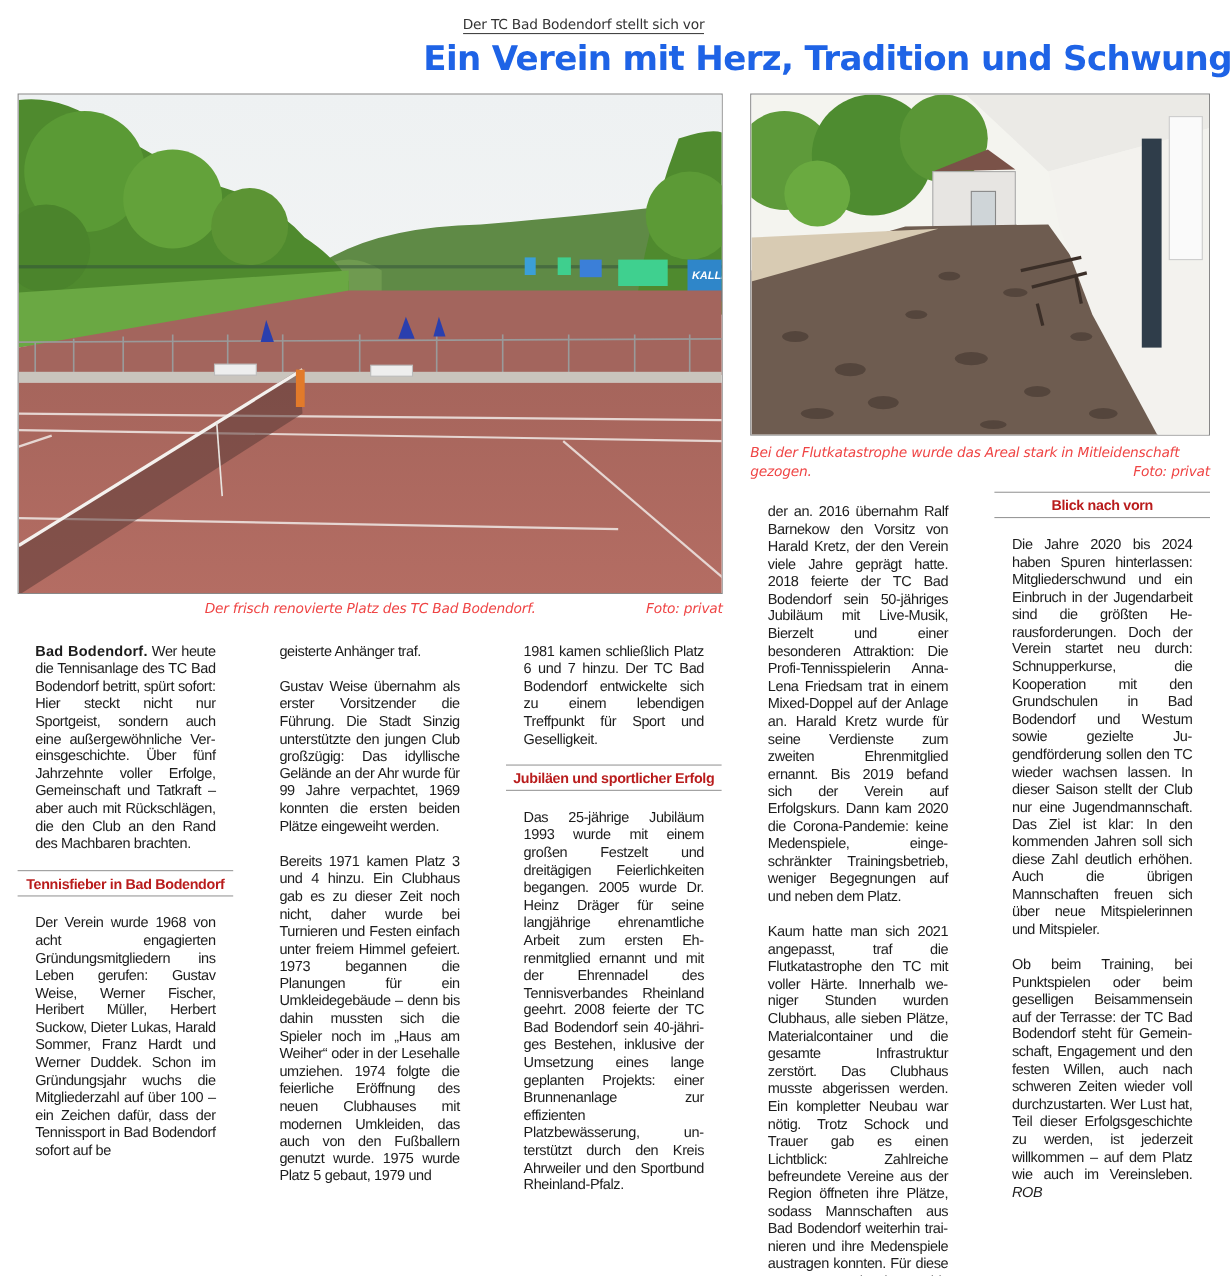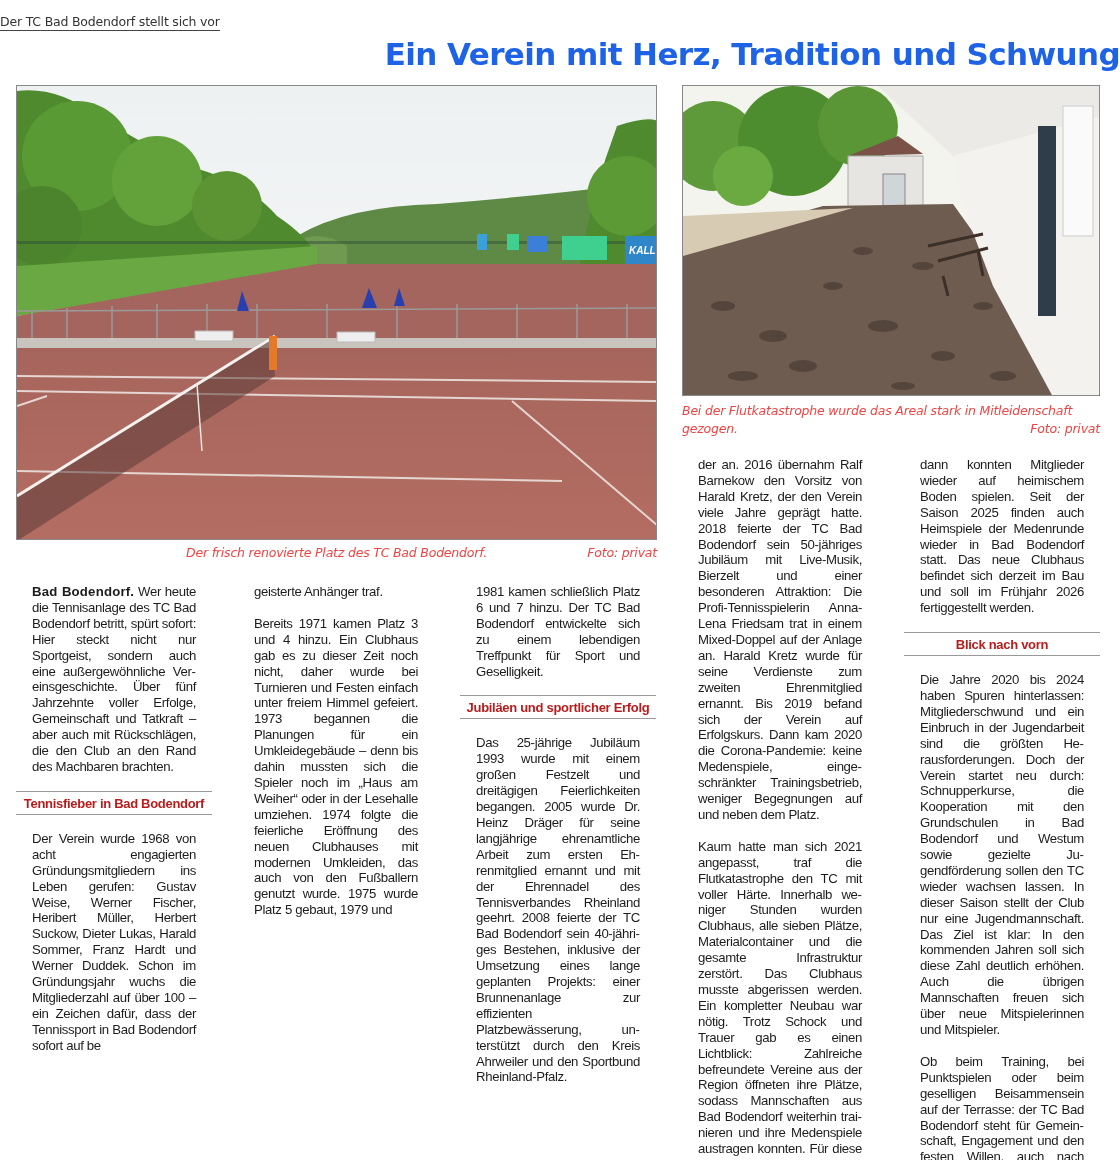--- a/index.html
+++ b/index.html
@@ -1,20 +1,20 @@
 <!DOCTYPE html>
 <html><head>
 <meta charset="utf-8">
 <style>
   * { box-sizing: border-box; margin: 0; padding: 0; }
   html, body { width: 1120px; height: 1160px; background: #ffffff; overflow: hidden; }
   body { position: relative; font-family: "Liberation Sans", sans-serif; color: #1a1a1a; }
 
   .kicker {
-    position: absolute; top: 14px; left: 0; width: 1061px; text-align: left;
+    position: absolute; top: 14px; left: 0; width: 1061px; text-align: center;
     font-family: "DejaVu Sans", sans-serif; font-size: 12.5px; color: #333;
   }
   .kicker span { border-bottom: 1px solid #444; padding-bottom: 1px; letter-spacing: -0.2px; }
 
   .headline {
     position: absolute; top: 36px; left: 0; width: 1120px; text-align: right;
     font-family: "DejaVu Sans", sans-serif; font-weight: bold; font-size: 31px;
     color: #1e63e6; letter-spacing: -0.6px;
   }
 
@@ -192,33 +192,33 @@
 </div>
 
 <div class="col c1">
   <p><span class="lead">Bad Bodendorf.</span> <span>Wer heute die Tennisanlage des TC Bad Boden­dorf betritt, spürt sofort: Hier steckt nicht nur Sportgeist, sondern auch eine außergewöhnliche Ver­einsgeschichte. Über fünf Jahr­zehnte voller Erfolge, Gemein­schaft und Tatkraft – aber auch mit Rückschlägen, die den Club an den Rand des Machbaren brachten.</span></p>
   <div class="subhead">Tennisfieber in Bad Bodendorf</div>
   <p>Der Verein wurde 1968 von acht engagierten Gründungsmitglie­dern ins Leben gerufen: Gustav Weise, Werner Fischer, Heribert Müller, Herbert Suckow, Dieter Lukas, Harald Sommer, Franz Hardt und Werner Duddek. Schon im Gründungsjahr wuchs die Mit­gliederzahl auf über 100 – ein Zei­chen dafür, dass der Tennissport in Bad Bodendorf sofort auf be­</p>
 </div>
 
 <div class="col c2">
   <p>geisterte Anhänger traf.</p>
+  <p>Gustav Weise übernahm als ers­ter Vorsitzender die Führung. Die Stadt Sinzig unterstützte den jun­gen Club großzügig: Das idylli­sche Gelände an der Ahr wurde für 99 Jahre verpachtet, 1969 konnten die ersten beiden Plätze eingeweiht werden.</p>
   <p>Bereits 1971 kamen Platz 3 und 4 hinzu. Ein Clubhaus gab es zu dieser Zeit noch nicht, daher wur­de bei Turnieren und Festen ein­fach unter freiem Himmel gefeiert. 1973 begannen die Planungen für ein Umkleidegebäude – denn bis dahin mussten sich die Spieler noch im „Haus am Weiher“ oder in der Lesehalle umziehen. 1974 folgte die feierliche Eröffnung des neuen Clubhauses mit modernen Umkleiden, das auch von den Fußballern genutzt wurde. 1975 wurde Platz 5 gebaut, 1979 und</p>
 </div>
 
 <div class="col c3">
   <p>1981 kamen schließlich Platz 6 und 7 hinzu. Der TC Bad Boden­dorf entwickelte sich zu einem le­bendigen Treffpunkt für Sport und Geselligkeit.</p>
   <div class="subhead">Jubiläen und sportlicher Erfolg</div>
   <p>Das 25-jährige Jubiläum 1993 wurde mit einem großen Festzelt und dreitägigen Feierlichkeiten begangen. 2005 wurde Dr. Heinz Dräger für seine langjährige eh­renamtliche Arbeit zum ersten Eh­renmitglied ernannt und mit der Ehrennadel des Tennisverbandes Rheinland geehrt. 2008 feierte der TC Bad Bodendorf sein 40-jähri­ges Bestehen, inklusive der Um­setzung eines lange geplanten Projekts: einer Brunnenanlage zur effizienten Platzbewässerung, un­terstützt durch den Kreis Ahrwei­ler und den Sportbund Rhein­land-Pfalz.</p>
 </div>
 
 <div class="col c4">
   <p>der an. 2016 übernahm Ralf Bar­nekow den Vorsitz von Harald Kretz, der den Verein viele Jahre geprägt hatte. 2018 feierte der TC Bad Bodendorf sein 50-jähriges Jubiläum mit Live-Musik, Bierzelt und einer besonderen Attraktion: Die Profi-Tennisspielerin Anna-Lena Friedsam trat in einem Mixed-Doppel auf der Anlage an. Harald Kretz wurde für seine Ver­dienste zum zweiten Ehrenmit­glied ernannt. Bis 2019 befand sich der Verein auf Erfolgskurs. Dann kam 2020 die Corona-Pan­demie: keine Medenspiele, einge­schränkter Trainingsbetrieb, weni­ger Begegnungen auf und neben dem Platz.</p>
   <p>Kaum hatte man sich 2021 ange­passt, traf die Flutkatastrophe den TC mit voller Härte. Innerhalb we­niger Stunden wurden Clubhaus, alle sieben Plätze, Materialcontai­ner und die gesamte Infrastruktur zerstört. Das Clubhaus musste abgerissen werden. Ein komplet­ter Neubau war nötig. Trotz Schock und Trauer gab es einen Lichtblick: Zahlreiche befreundete Vereine aus der Region öffneten ihre Plätze, sodass Mannschaften aus Bad Bodendorf weiterhin trai­nieren und ihre Medenspiele aus­tragen konnten. Für diese Unter­stützung ist der TC bis heute zu­tiefst dankbar.</p>
   <p>Der Wiederaufbau der Anlage dauerte bis Herbst 2031. Eerst</p>
 </div>
 
 <div class="col c5">
-  <p>dann konnten Mitglieder wieder auf heimischem Boden spielen. Seit der Saison 2025 finden auch Heimspiele der Medenrunde wie­der in Bad Bodendorf statt. Das neue Clubhaus befindet sich der­zeit im Bau und soll im Frühjahr 2026 fertiggestellt werden.</p>
   <div class="subhead">Blick nach vorn</div>
   <p>Die Jahre 2020 bis 2024 haben Spuren hinterlassen: Mitglieder­schwund und ein Einbruch in der Jugendarbeit sind die größten He­rausforderungen. Doch der Verein startet neu durch: Schnupperkur­se, die Kooperation mit den Grundschulen in Bad Bodendorf und Westum sowie gezielte Ju­gendförderung sollen den TC wie­der wachsen lassen. In dieser Saison stellt der Club nur eine Ju­gendmannschaft. Das Ziel ist klar: In den kommenden Jahren soll sich diese Zahl deutlich erhöhen. Auch die übrigen Mannschaften freuen sich über neue Mitspiele­rinnen und Mitspieler.</p>
   <p><span>Ob beim Training, bei Punktspie­len oder beim geselligen Beisam­mensein auf der Terrasse: der TC Bad Bodendorf steht für Gemein­schaft, Engagement und den fes­ten Willen, auch nach schweren Zeiten wieder voll durchzustarten. Wer Lust hat, Teil dieser Erfolgs­geschichte zu werden, ist jeder­zeit willkommen – auf dem Platz wie auch im Vereinsleben. </span><span class="signoff">ROB</span></p>
 </div>
 
 </body></html>

